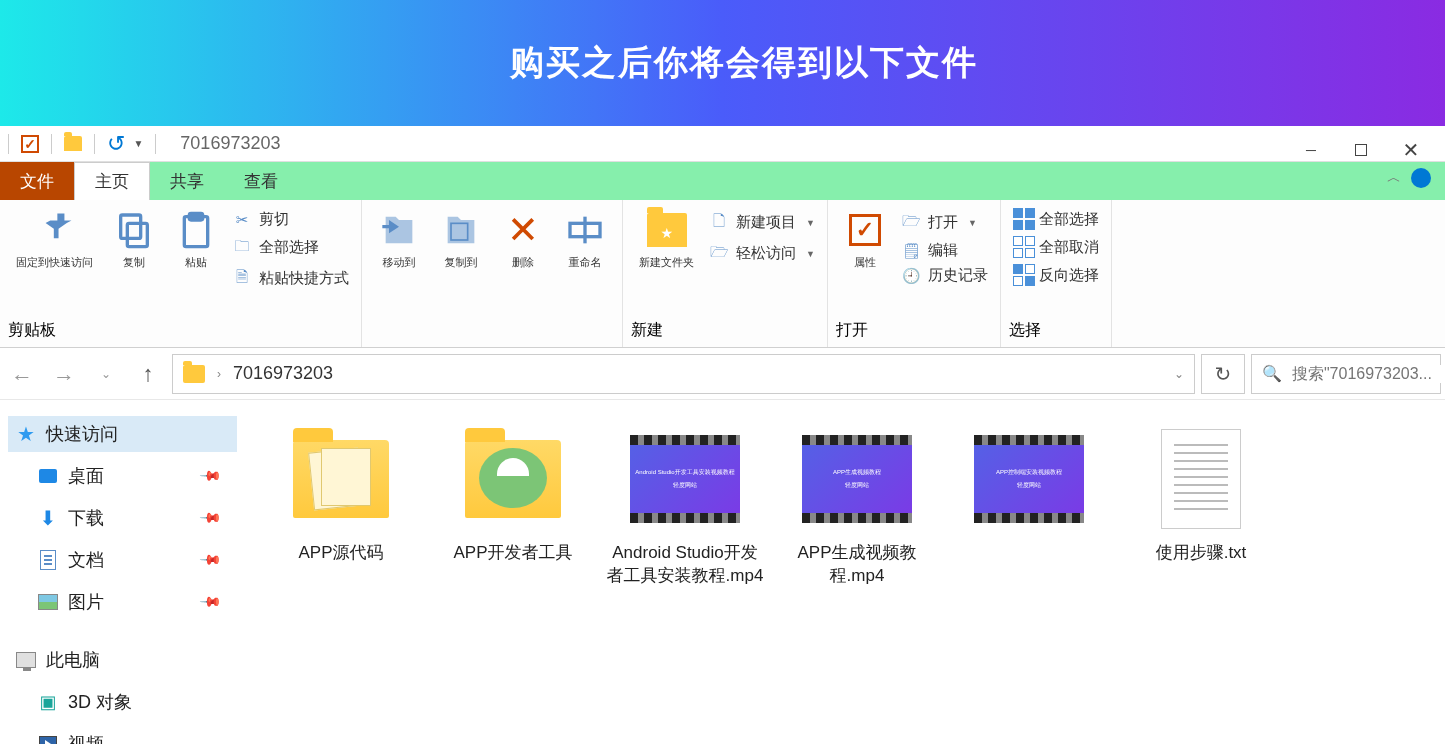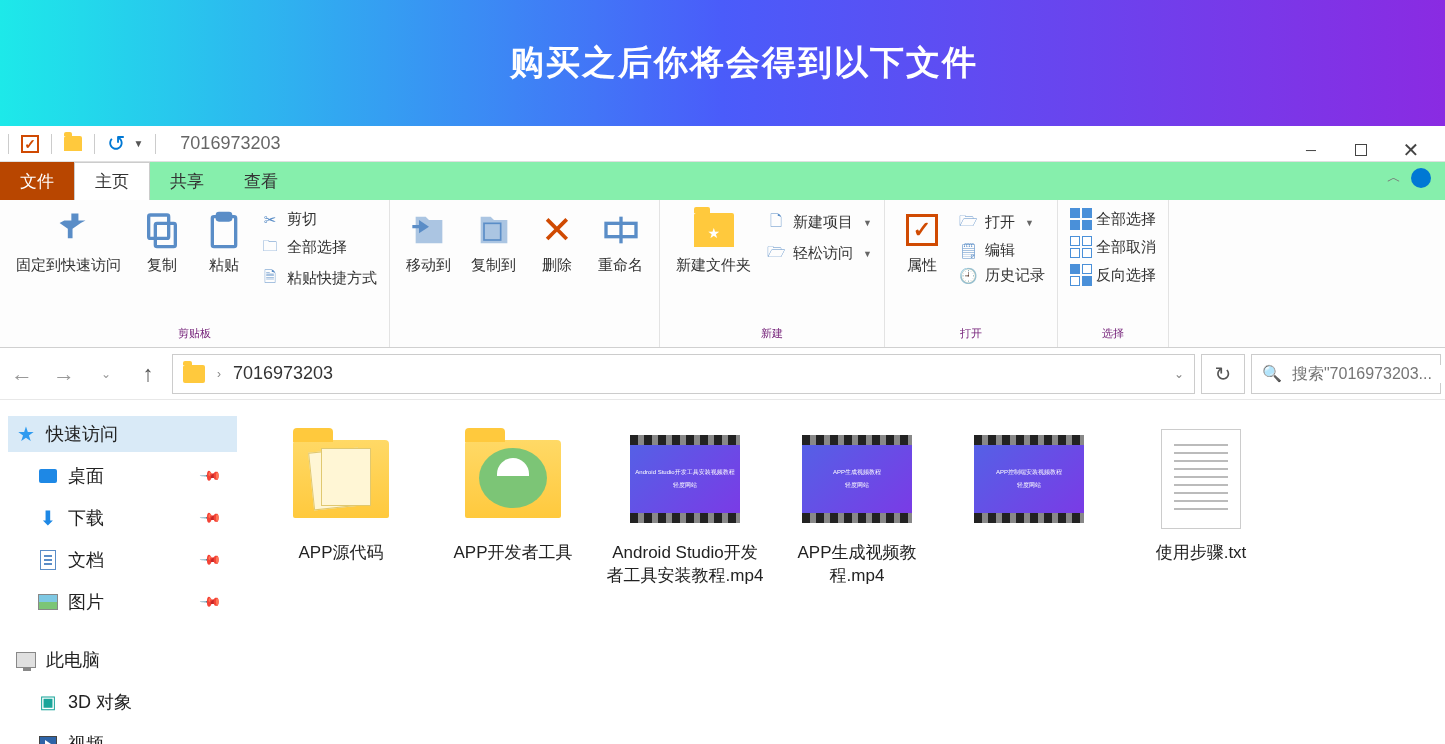--- a/index.html
+++ b/index.html
@@ -25,25 +25,25 @@
 .tab { padding: 0 20px; display: flex; align-items: center; font-size: 17px; cursor: pointer; color: #333; }
 .tab.file { background: #b84600; color: #fff; }
 .tab.active { border: 1px solid #ccc; border-bottom: none; background: #fff; position: relative; z-index: 2; }
 .tab-help { position: absolute; right: 14px; top: 6px; display: flex; align-items: center; gap: 10px; }
 .chev-up { color: #777; font-size: 14px; }
 .help-circle { width: 20px; height: 20px; border-radius: 50%; background: #0078d4; }
 
 .ribbon { height: 148px; border-bottom: 1px solid #d0d0d0; display: flex; background: #fdfdfd; }
 .rgroup { border-right: 1px solid #e3e3e3; padding: 6px 8px 2px; display: flex; flex-direction: column; justify-content: space-between; }
 .rgroup-body { display: flex; gap: 4px; align-items: flex-start; flex: 1; }
-.rgroup-label { text-align: center; font-size: 11px; color: #701a75; padding: 4px 0; }
+.rgroup-label { font-size: 16px; color: #000000; padding: 4px 0; }
 
 .big-btn { display: flex; flex-direction: column; align-items: center; justify-content: flex-start; padding: 4px 8px; cursor: pointer; gap: 6px; min-width: 58px; }
 .big-btn .icn { width: 40px; height: 40px; display: flex; align-items: center; justify-content: center; font-size: 28px; color: #5a8dc7; }
-.big-btn .lbl { font-size: 15px; color: #333; text-align: left; line-height: 1.2; }
+.big-btn .lbl { font-size: 11px; color: #333; text-align: left; line-height: 1.2; }
 
 .small-list { display: flex; flex-direction: column; gap: 6px; padding: 4px 4px; }
 .small-item { display: flex; align-items: center; gap: 8px; cursor: pointer; font-size: 15px; color: #333; }
 .small-item .sicn { width: 18px; text-align: center; color: #5a8dc7; font-size: 15px; }
 .dd-arrow { font-size: 9px; color: #666; margin-left: 2px; }
 .checkmark-ic { width: 32px; height: 32px; border: 3px solid #d04a02; display: flex; align-items: center; justify-content: center; color: #d04a02; font-size: 22px; font-weight: bold; position: relative; }
 .folder-big { width: 42px; height: 34px; background: #ffc93d; border-radius: 2px 2px 0 0; position: relative; }
 .folder-big::before { content: ""; position: absolute; top: -6px; left: 0; width: 16px; height: 6px; background: #ffc93d; border-radius: 2px 2px 0 0; }
 .folder-big.star::after { content: "★"; position: absolute; top: 12px; left: 14px; color: #fff; font-size: 14px; }
 

